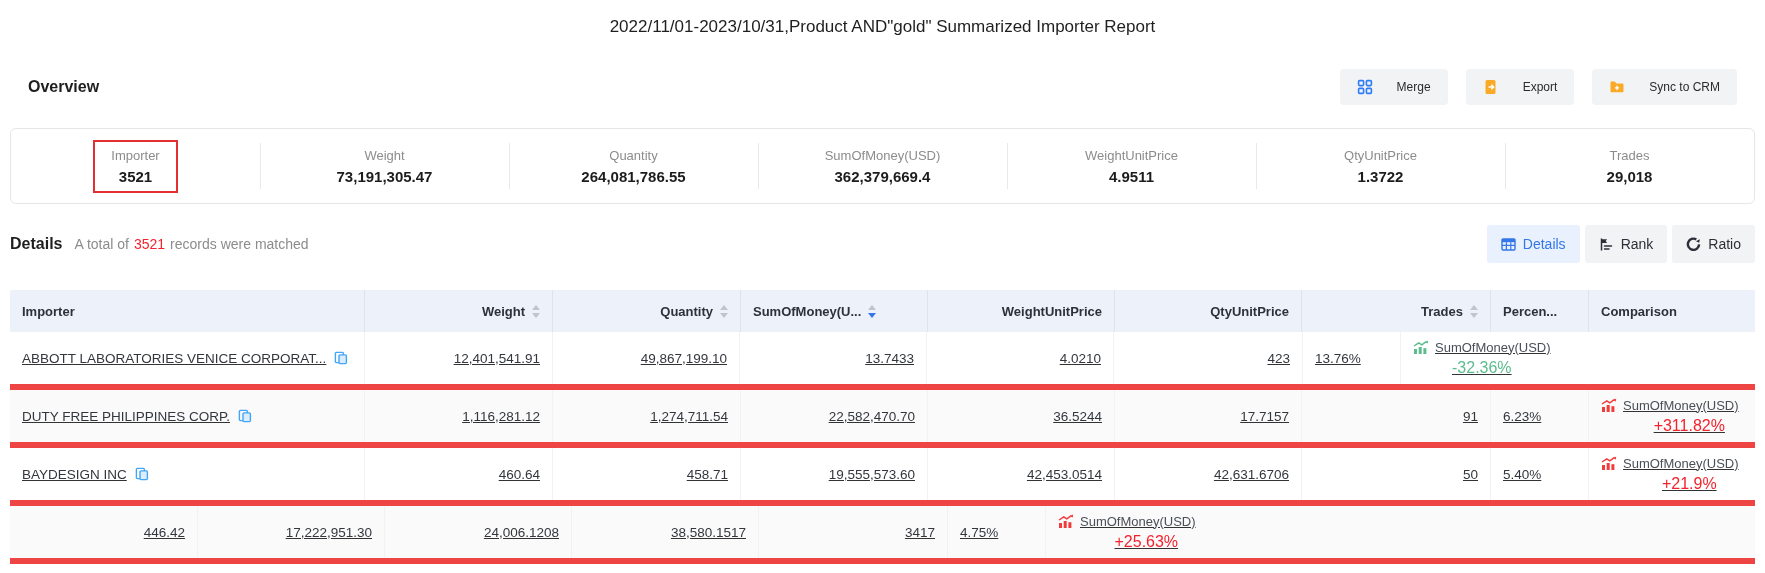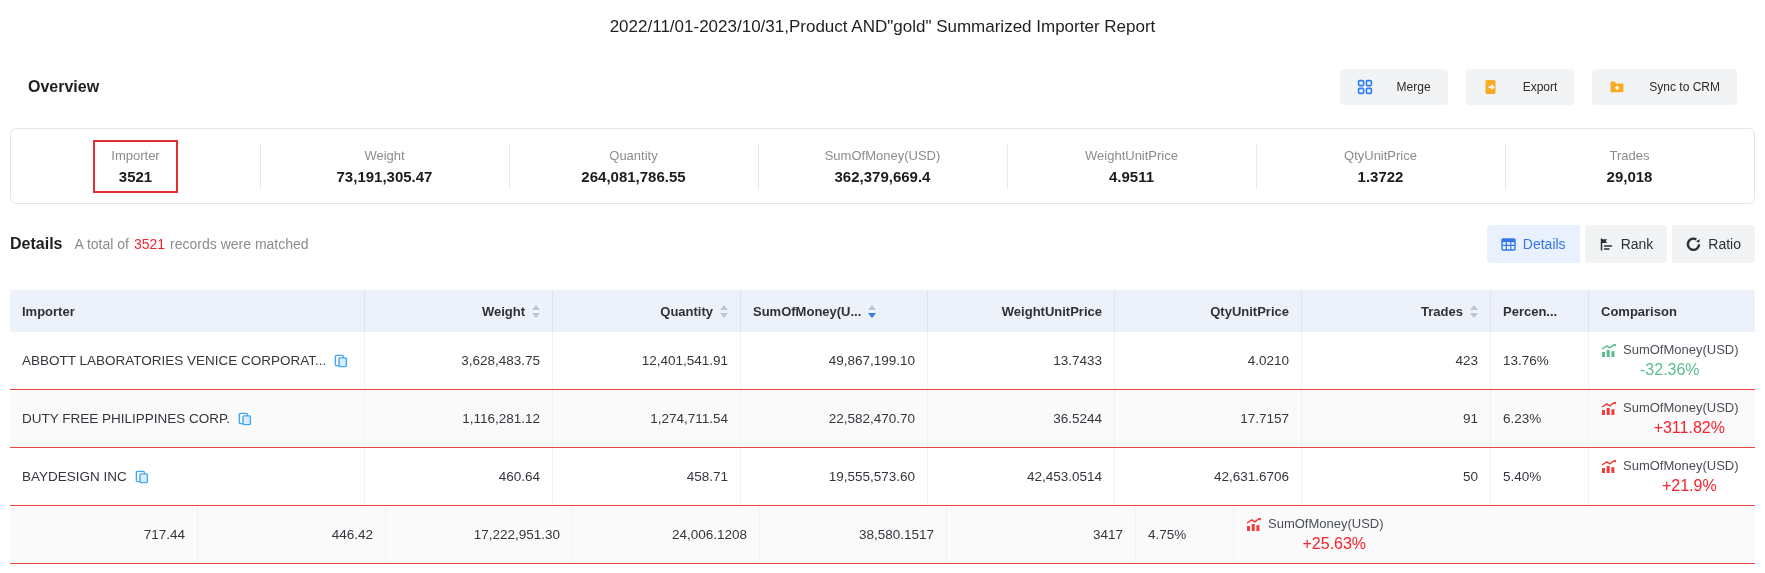--- a/index.html
+++ b/index.html
@@ -69,21 +69,21 @@
   .thead {
     display:flex; height:42px; background:#edf1fa;
     font-size:13px; font-weight:bold; color:#2e3138;
   }
   .th {
     display:flex; align-items:center; height:100%; padding:0 12px;
     border-right:1px solid #dfe3ee;
   }
   .th:last-child { border-right:none; }
   .th.right { justify-content:flex-end; }
-  .tr { display:flex; height:58px; background:#fff; border-bottom:1px solid #ef4444; }
+  .tr { display:flex; height:58px; background:#fff; border-bottom:6px solid #ef4444;text-decoration:underline; }
   .tr:nth-child(even) { background:#fafafa; }
   .td {
     display:flex; align-items:center; height:100%; padding:0 12px;
     font-size:13.5px; color:#33373d; border-right:1px solid #f2f2f2;
   }
   .td:last-child { border-right:none; }
   .td.right { justify-content:flex-end; }
   .c-importer { width:355px; }
   .c-weight   { width:188px; }
   .c-quantity { width:188px; }
@@ -285,21 +285,20 @@
   <div class="tr">
     <div class="td c-importer">
       <span class="imp-name">ABBOTT LABORATORIES VENICE CORPORAT...</span>
       <span class="copy">
             <svg width="14" height="14" viewBox="0 0 14 14">
               <rect x="1.4" y="1.4" width="8" height="10.2" rx="1" fill="none" stroke="#42a6f5" stroke-width="1.4"></rect>
               <rect x="5" y="3.9" width="7.4" height="8.7" rx="1" fill="#d9edff" stroke="#42a6f5" stroke-width="1.4"></rect>
             </svg>
           </span>
     </div>
-    <div class="td right c-weight">3,628,483.75</div>
     <div class="td right c-quantity">12,401,541.91</div>
     <div class="td right c-sum">49,867,199.10</div>
     <div class="td right c-wup">13.7433</div>
     <div class="td right c-qup">4.0210</div>
     <div class="td right c-trades">423</div>
     <div class="td c-percent">13.76%</div>
     <div class="td c-comp">
       <div class="comp dir-down">
         <div class="comp-top">
 
@@ -387,21 +386,20 @@
               </span>
 
           <span class="comp-metric">SumOfMoney(USD)</span>
         </div>
         <div class="comp-change">+21.9%</div>
       </div>
     </div>
   </div>
 
   <div class="tr">
-    <div class="td right c-weight">717.44</div>
     <div class="td right c-quantity">446.42</div>
     <div class="td right c-sum">17,222,951.30</div>
     <div class="td right c-wup">24,006.1208</div>
     <div class="td right c-qup">38,580.1517</div>
     <div class="td right c-trades">3417</div>
     <div class="td c-percent">4.75%</div>
     <div class="td c-comp">
       <div class="comp dir-up">
         <div class="comp-top">
           <span class="comp-icon icon-up">

